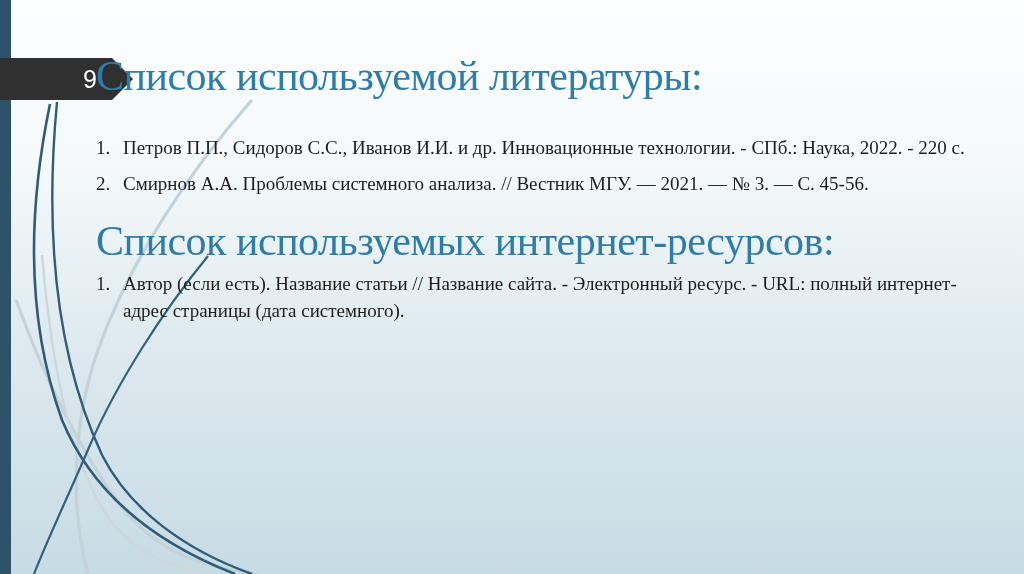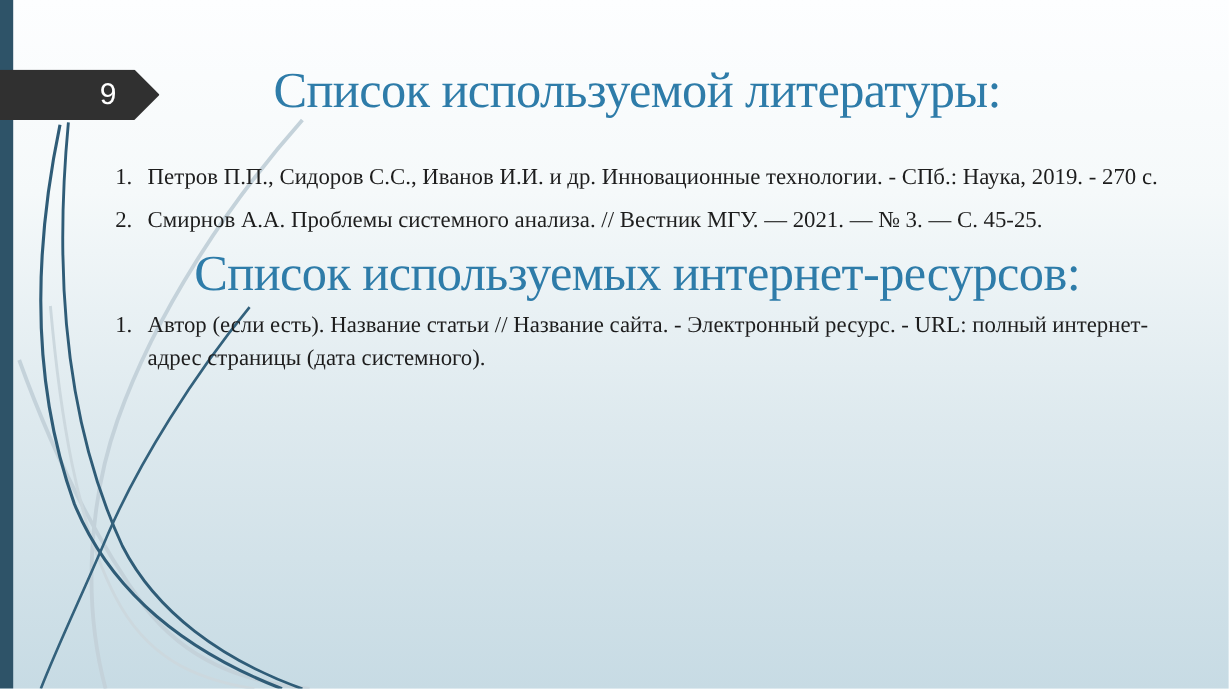--- a/index.html
+++ b/index.html
@@ -46,29 +46,29 @@
     color: #ffffff;
     line-height: 1;
   }
   .content {
     position: absolute;
     left: 96px; top: 0;
     width: 870px;
   }
   .heading {
     margin: 0;
-    text-align: center;
+    text-align: left;
     font-weight: 400;
     font-size: 42px;
     line-height: 44px;
     letter-spacing: -0.5px;
     color: #2e7ca9;
   }
   .heading.h1 { margin-top: 54px; }
-  .heading.h2 { margin-top: 10px; }
+  .heading.h2 { margin-top: 22px; }
   .ref-list { margin: 0; padding: 0; }
   .ref-list.first { margin-top: 36px; }
   .ref-list.second { margin-top: 7px; }
   .ref-item {
     display: flex;
     align-items: flex-start;
     font-size: 19px;
     line-height: 27px;
     color: #1d1d1d;
   }
@@ -103,25 +103,25 @@
     <span class="num">9</span>
   </div>
 
   <div class="content">
 
     <h1 class="heading h1">Список используемой литературы:</h1>
 
     <div class="ref-list first">
       <div class="ref-item">
         <span class="marker">1.</span>
-        <span class="txt">Петров П.П., Сидоров С.С., Иванов И.И. и др. Инновационные технологии. - СПб.: Наука, 2019. - 270 с.</span>
+        <span class="txt">Петров П.П., Сидоров С.С., Иванов И.И. и др. Инновационные технологии. - СПб.: Наука, 2022. - 220 с.</span>
       </div>
       <div class="ref-item">
         <span class="marker">2.</span>
-        <span class="txt">Смирнов А.А. Проблемы системного анализа. // Вестник МГУ. — 2021. — № 3. — С. 45-25.</span>
+        <span class="txt">Смирнов А.А. Проблемы системного анализа. // Вестник МГУ. — 2021. — № 3. — С. 45-56.</span>
       </div>
     </div>
 
     <h2 class="heading h2">Список используемых интернет-ресурсов:</h2>
 
     <div class="ref-list second">
       <div class="ref-item">
         <span class="marker">1.</span>
         <span class="txt">Автор (если есть). Название статьи // Название сайта. - Электронный ресурс. - URL: полный интернет-адрес страницы (дата системного).</span>
       </div>

